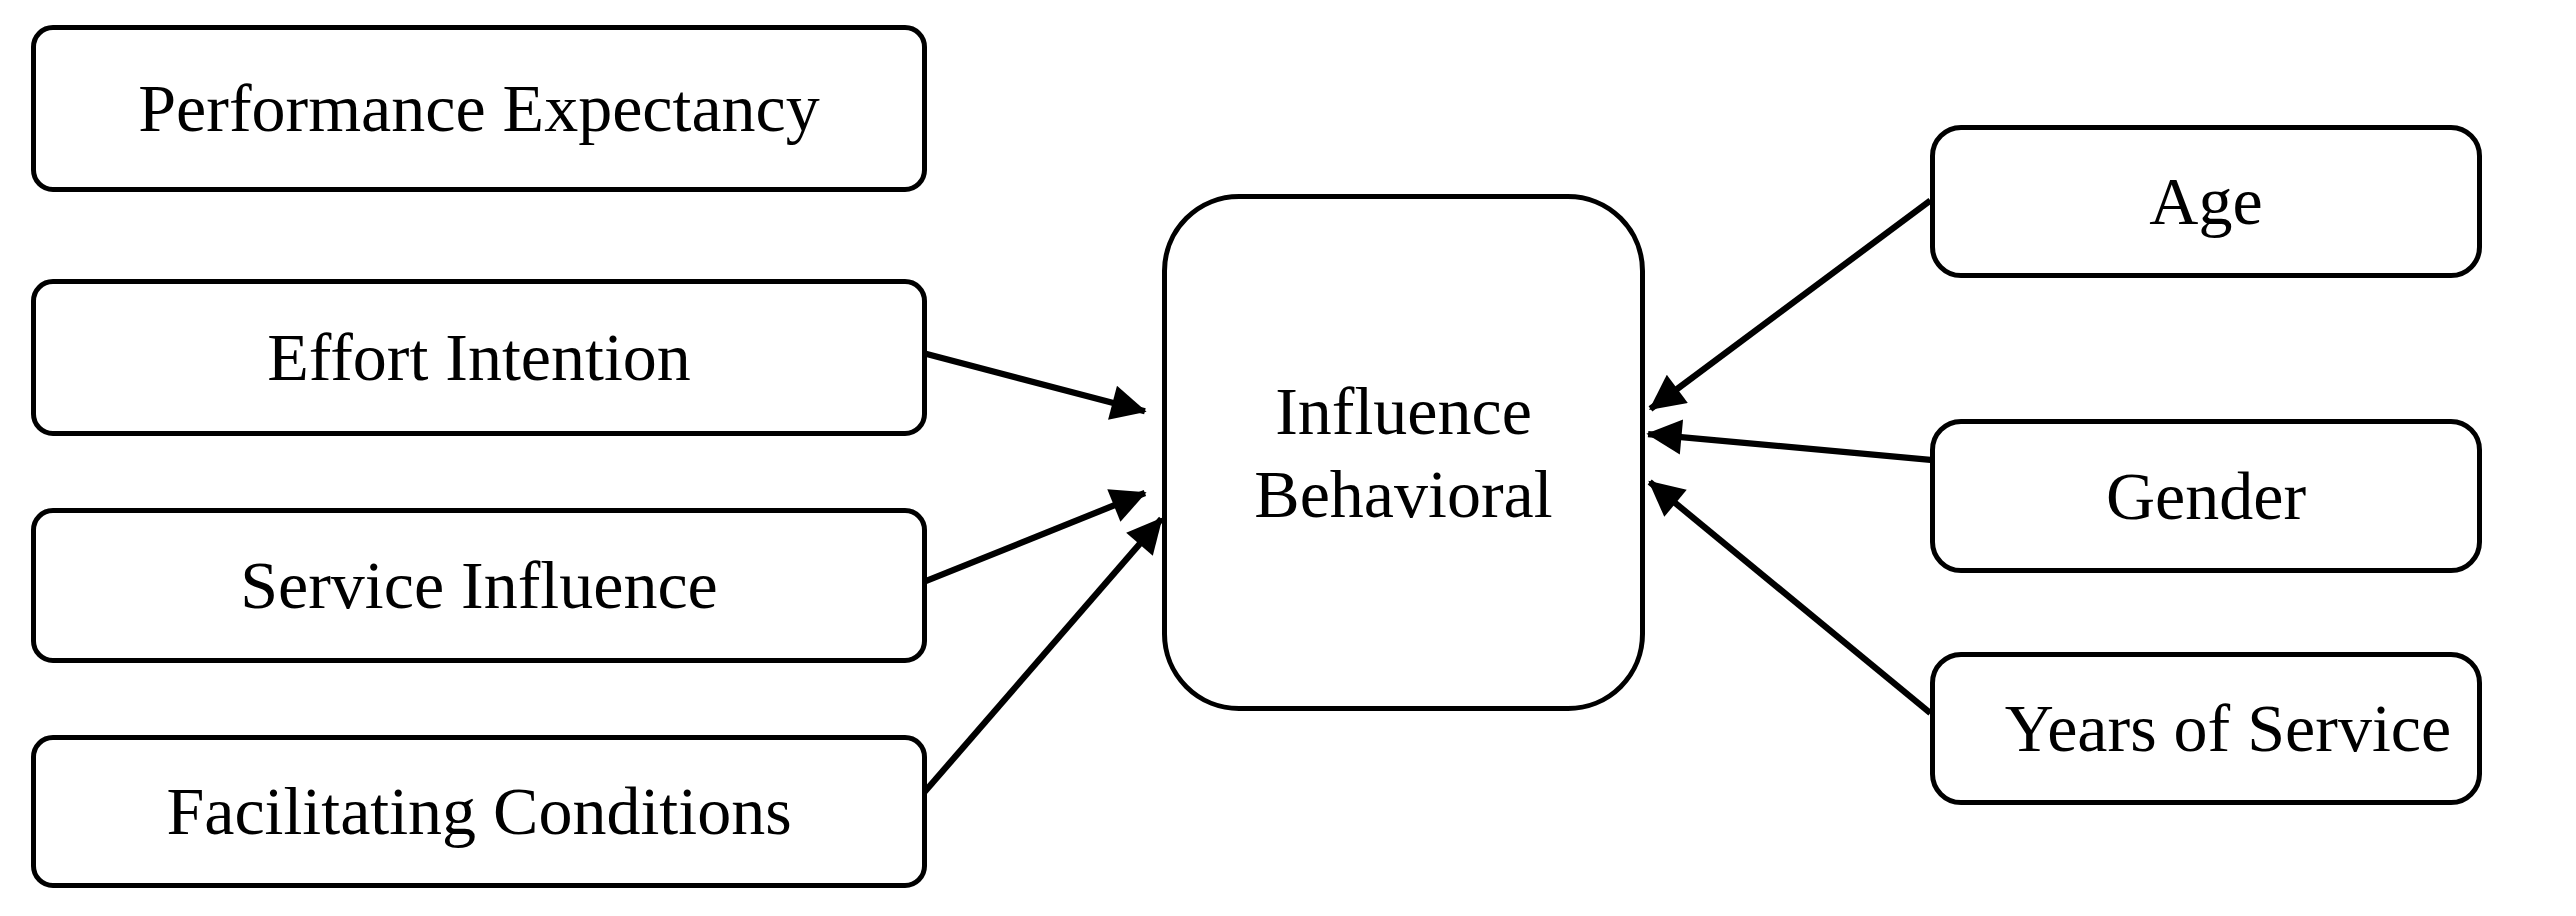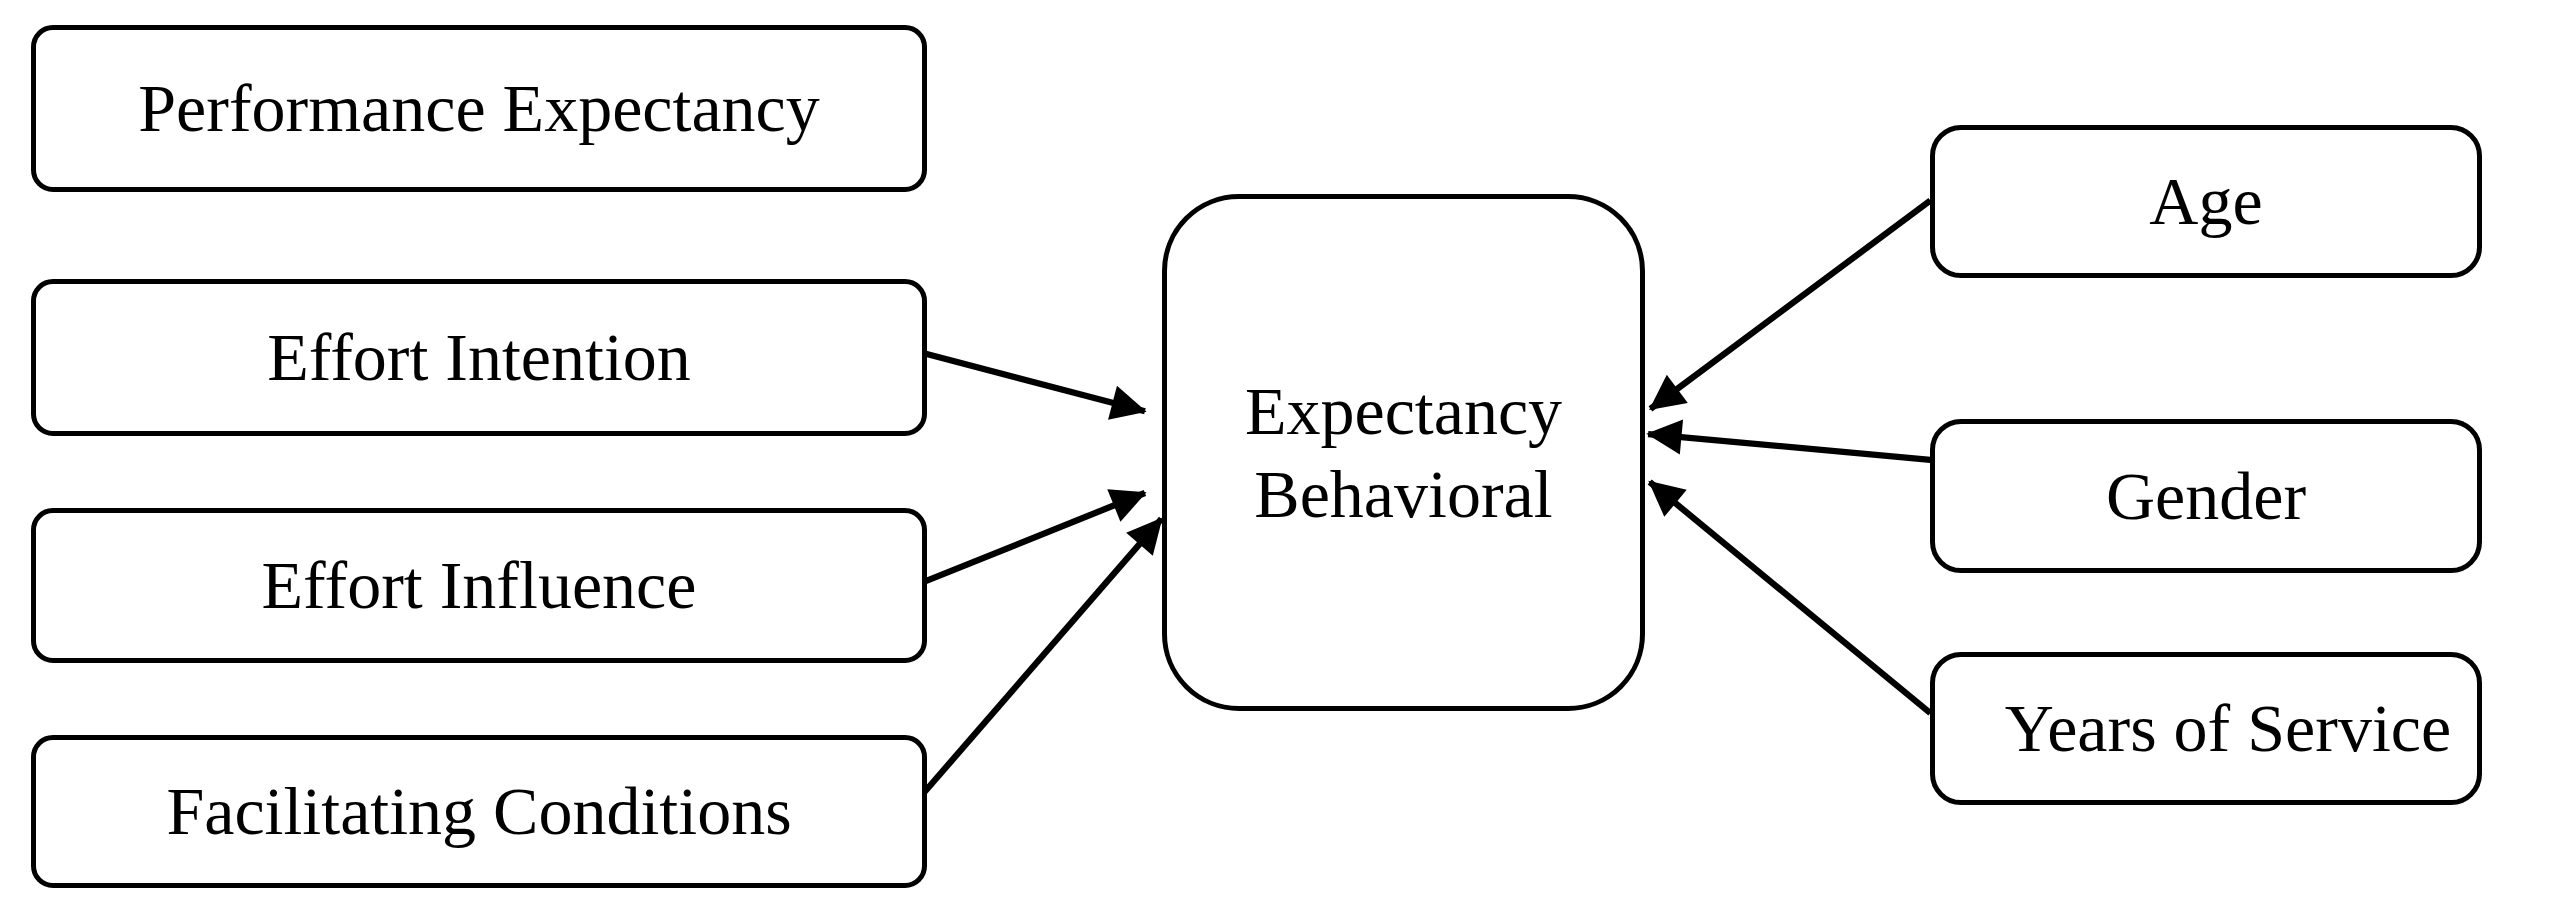--- a/index.html
+++ b/index.html
@@ -68,29 +68,29 @@
     <line x1="2455" y1="907" x2="2098" y2="613" marker-end="url(#arrowhead)"></line>
   </svg>
 
   <div class="node node--left node--pe">
     <span>Performance Expectancy</span>
   </div>
   <div class="node node--left node--ee">
     <span>Effort Intention</span>
   </div>
   <div class="node node--left node--si">
-    <span>Effort Influence</span>
+    <span>Service Influence</span>
   </div>
   <div class="node node--left node--fc">
     <span>Facilitating Conditions</span>
   </div>
 
   <div class="node node--center">
     <div>
-      <div>Expectancy</div>
+      <div>Influence</div>
       <div>Behavioral</div>
     </div>
   </div>
 
   <div class="node node--right node--age">
     <span>Age</span>
   </div>
   <div class="node node--right node--gender">
     <span>Gender</span>
   </div>

